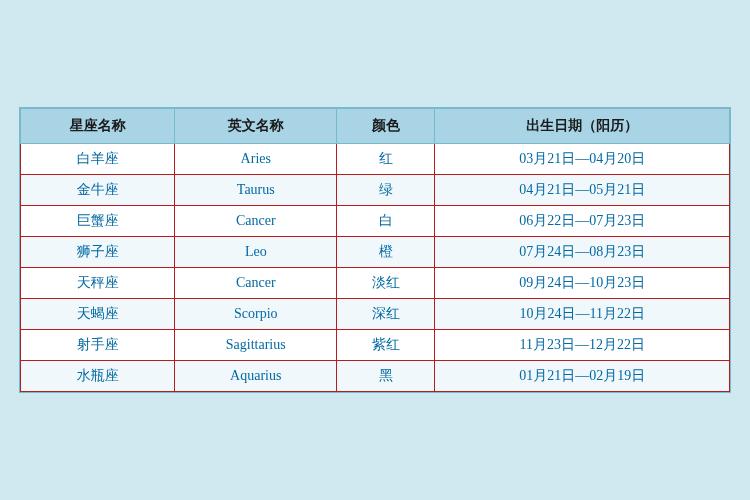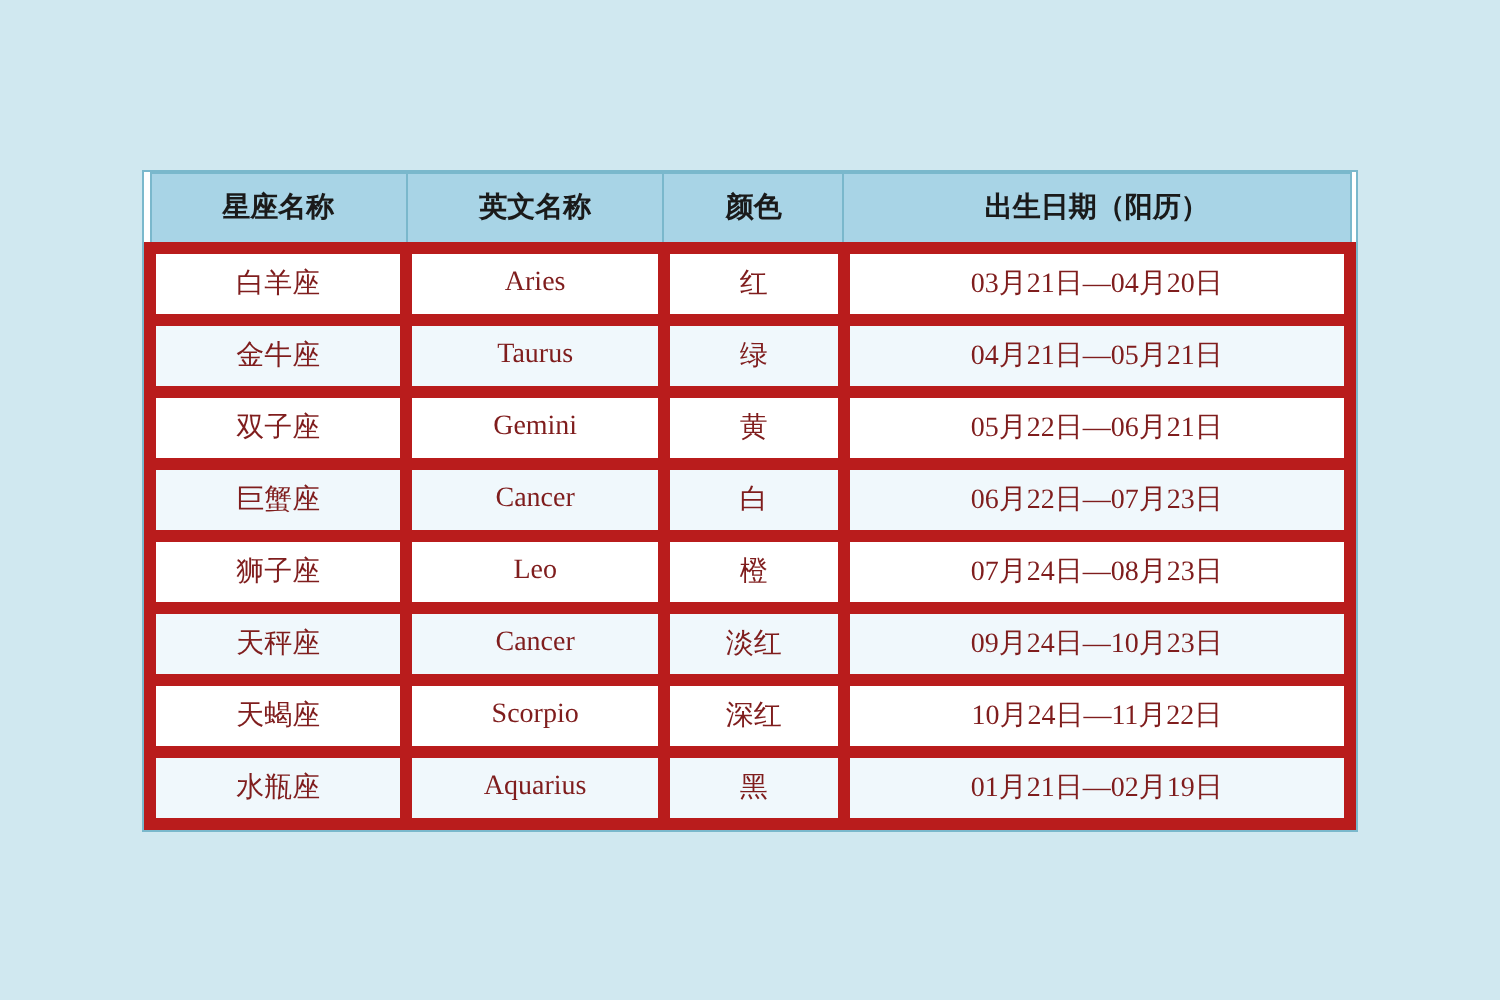--- a/index.html
+++ b/index.html
@@ -9,21 +9,21 @@
       background: #d0e8f0;
       display: flex;
       align-items: center;
       justify-content: center;
       font-family: "SimSun", "宋体", serif;
       font-size: 14px;
     }
     .container {
       background: #ffffff;
       border: 1px solid #7ab8cc;
-      width: 608px;
+      width: 712px;
     }
     table {
       width: 100%;
       border-collapse: collapse;
     }
     thead tr {
       background: #a8d4e6;
     }
     thead th {
       padding: 8px 10px;
@@ -34,23 +34,23 @@
       font-size: 14px;
     }
     tbody tr {
       background: #ffffff;
     }
     tbody tr:nth-child(even) {
       background: #f0f8fc;
     }
     tbody td {
       padding: 6px 10px;
-      border: 6px solid #b91c1c;
+      border: 1px solid #b91c1c;
       text-align: center;
-      color: #7f1d1d;
+      color: #0369a1;
       font-size: 14px;
     }
   </style>
 </head>
 <body>
 
 <div class="container">
   <table>
     <thead>
       <tr>
@@ -67,26 +67,20 @@
           <td>红</td>
           <td>03月21日—04月20日</td>
         </tr>
         <tr>
           <td>金牛座</td>
           <td>Taurus</td>
           <td>绿</td>
           <td>04月21日—05月21日</td>
         </tr>
         <tr>
-          <td>双子座</td>
-          <td>Gemini</td>
-          <td>黄</td>
-          <td>05月22日—06月21日</td>
-        </tr>
-        <tr>
           <td>巨蟹座</td>
           <td>Cancer</td>
           <td>白</td>
           <td>06月22日—07月23日</td>
         </tr>
         <tr>
           <td>狮子座</td>
           <td>Leo</td>
           <td>橙</td>
           <td>07月24日—08月23日</td>
@@ -97,20 +91,26 @@
           <td>淡红</td>
           <td>09月24日—10月23日</td>
         </tr>
         <tr>
           <td>天蝎座</td>
           <td>Scorpio</td>
           <td>深红</td>
           <td>10月24日—11月22日</td>
         </tr>
         <tr>
+          <td>射手座</td>
+          <td>Sagittarius</td>
+          <td>紫红</td>
+          <td>11月23日—12月22日</td>
+        </tr>
+        <tr>
           <td>水瓶座</td>
           <td>Aquarius</td>
           <td>黑</td>
           <td>01月21日—02月19日</td>
         </tr>
       </tbody>
   </table>
 </div>
 
 </body></html>

